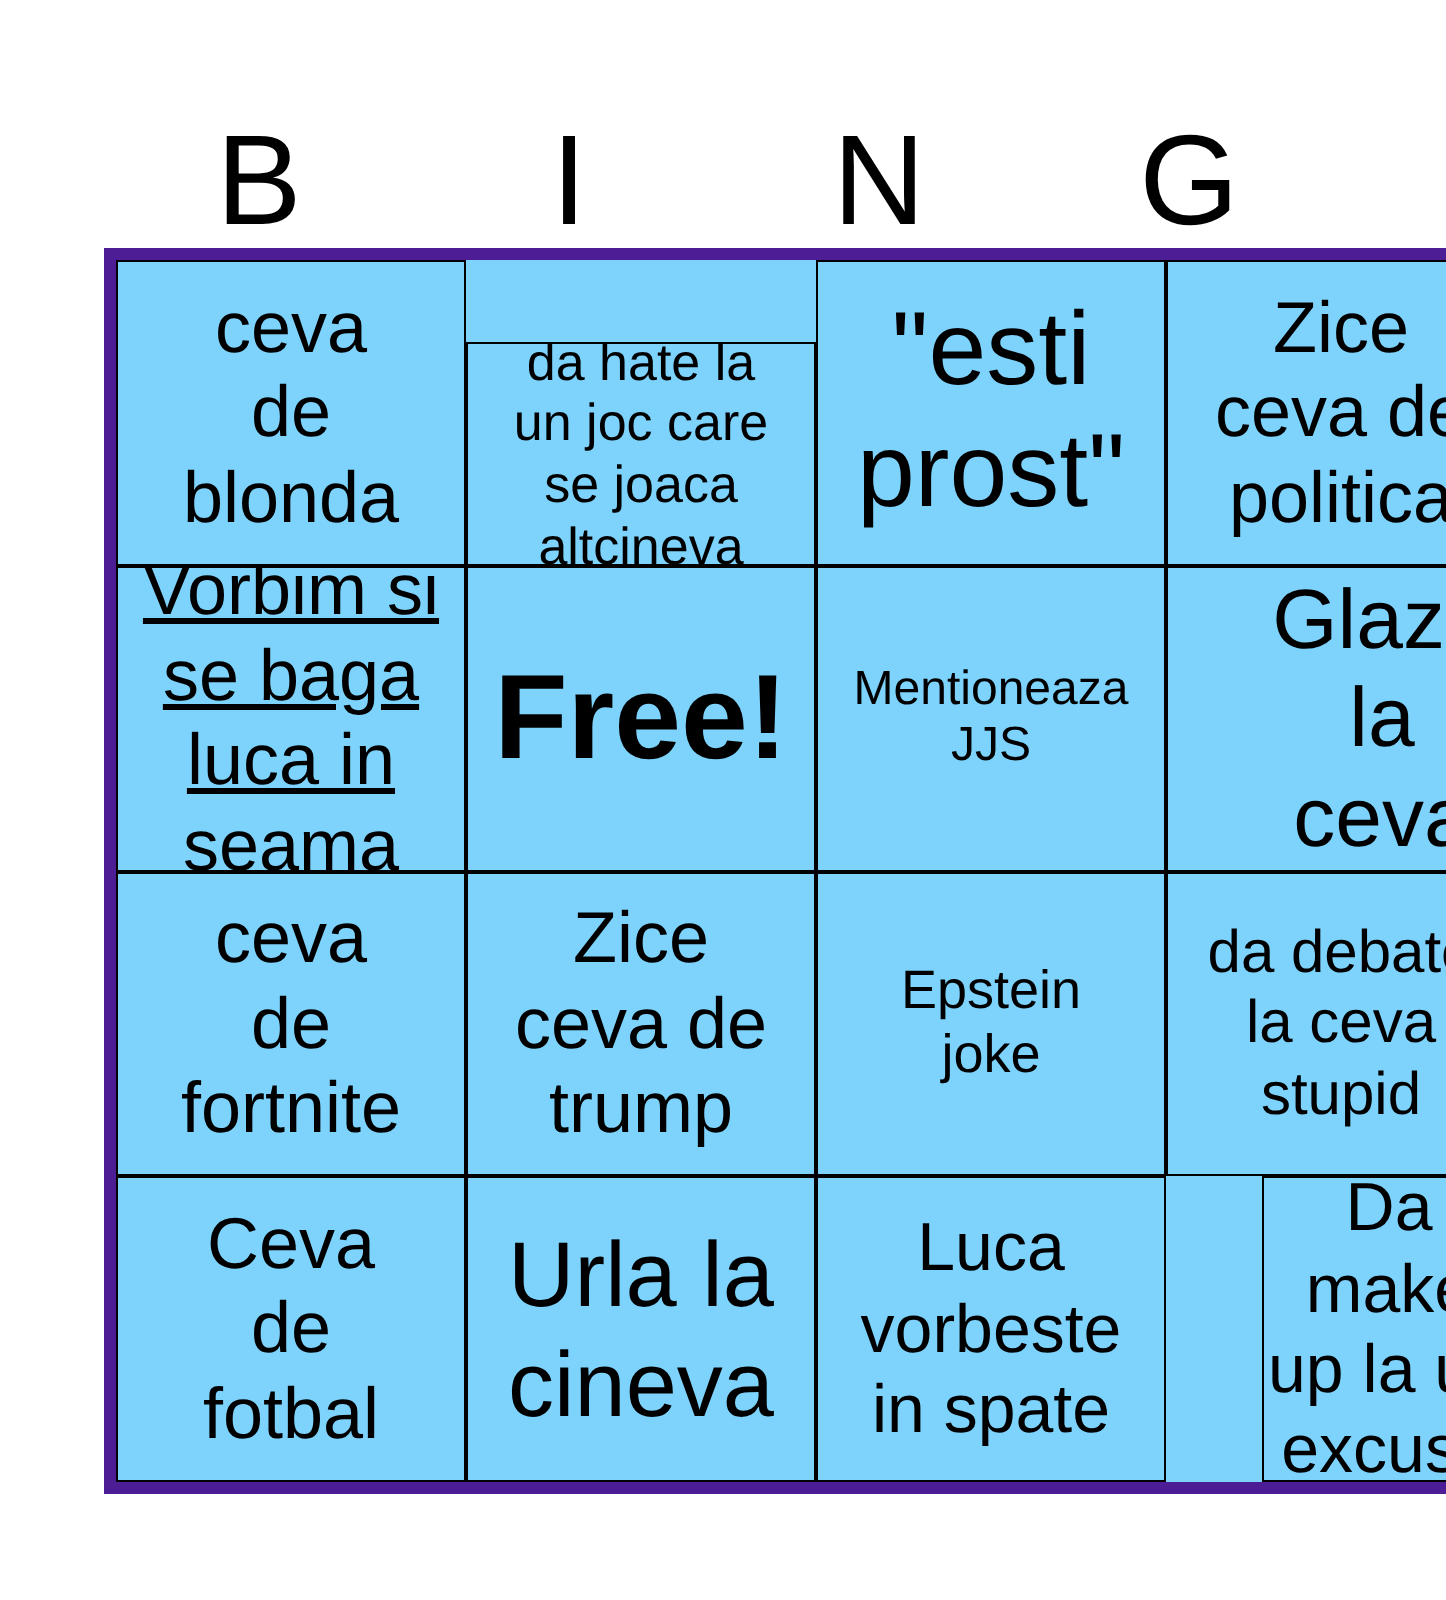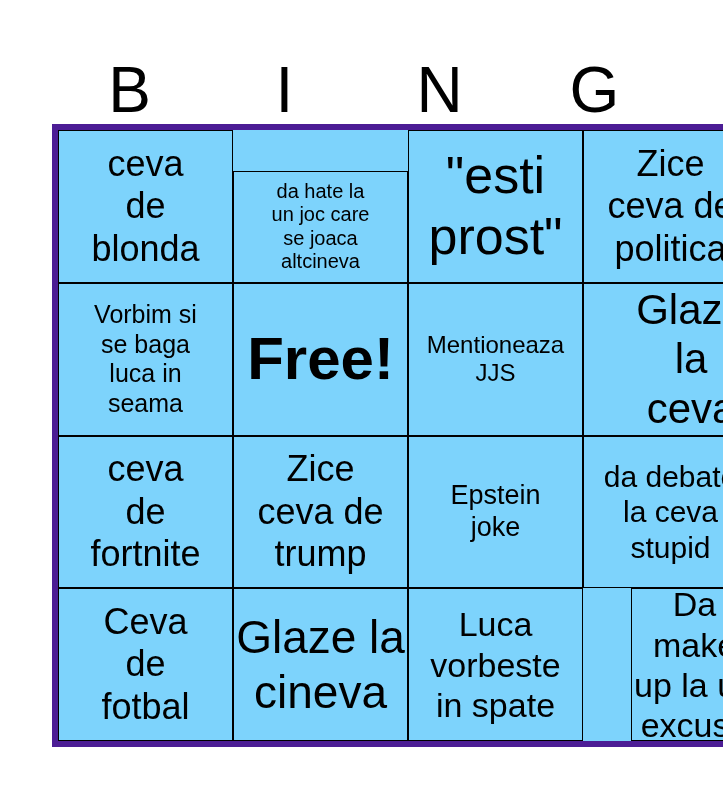--- a/index.html
+++ b/index.html
@@ -71,31 +71,31 @@
     <div class="letter">B</div>
     <div class="letter">I</div>
     <div class="letter">N</div>
     <div class="letter">G</div>
   </div>
 
   <div class="bingo-grid">
     <div class="cell" style="font-size: 36px;">ceva
 de
 blonda</div>
-    <div class="cell" style="font-size: 20px; margin-top: 41px;">da hate la
+    <div class="cell" style="font-size: 26px; margin-top: 41px;">da hate la
 un joc care
 se joaca
 altcineva</div>
     <div class="cell" style="font-size: 52px;">"esti
 prost"</div>
     <div class="cell" style="font-size: 36px;">Zice
 ceva de
 politica</div>
 
-    <div class="cell" style="font-size: 25px;">Vorbim si
+    <div class="cell" style="font-size: 36px; text-decoration: underline;">Vorbim si
 se baga
 luca in
 seama</div>
     <div class="cell" style="font-size: 60px; font-weight: bold;">Free!</div>
     <div class="cell" style="font-size: 24px;">Mentioneaza
 JJS</div>
     <div class="cell" style="font-size: 42px; padding-left: 43px;">Glaze
 la ceva</div>
 
     <div class="cell" style="font-size: 36px;">ceva
@@ -106,21 +106,21 @@
 trump</div>
     <div class="cell" style="font-size: 27px;">Epstein
 joke</div>
     <div class="cell" style="font-size: 30px;">da debate
 la ceva
 stupid</div>
 
     <div class="cell" style="font-size: 36px;">Ceva
 de
 fotbal</div>
-    <div class="cell" style="font-size: 46px;">Glaze la
+    <div class="cell" style="font-size: 46px;">Urla la
 cineva</div>
     <div class="cell" style="font-size: 34px;">Luca
 vorbeste
 in spate</div>
     <div class="cell" style="font-size: 34px; margin-left: 48px;">Da make
 up la un
 excuse</div>
   </div>
 
 </div>

